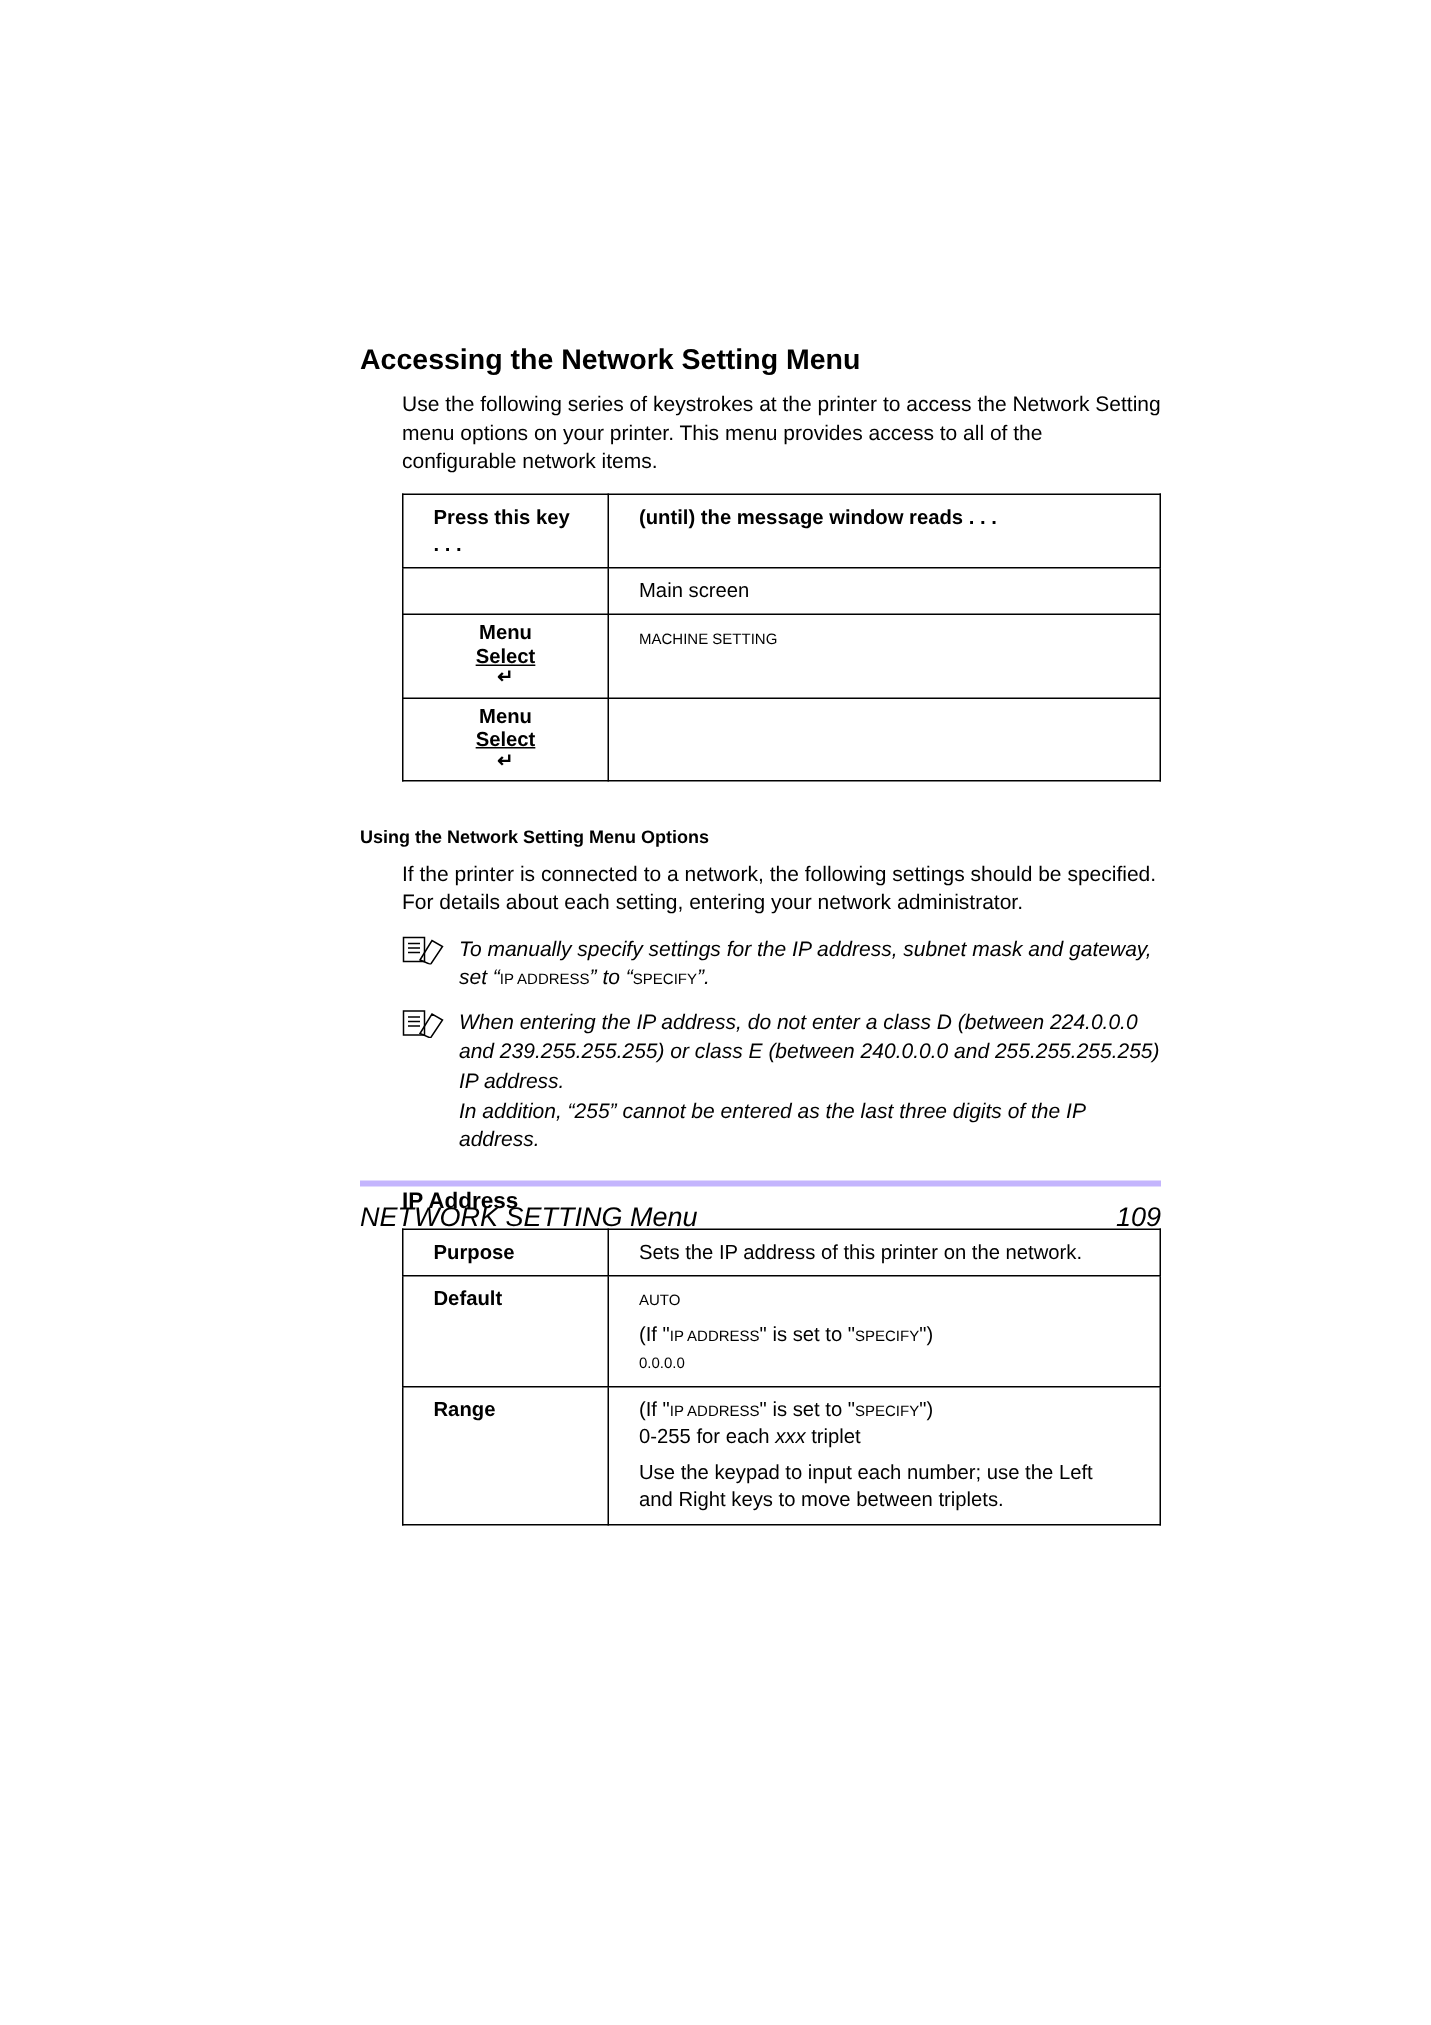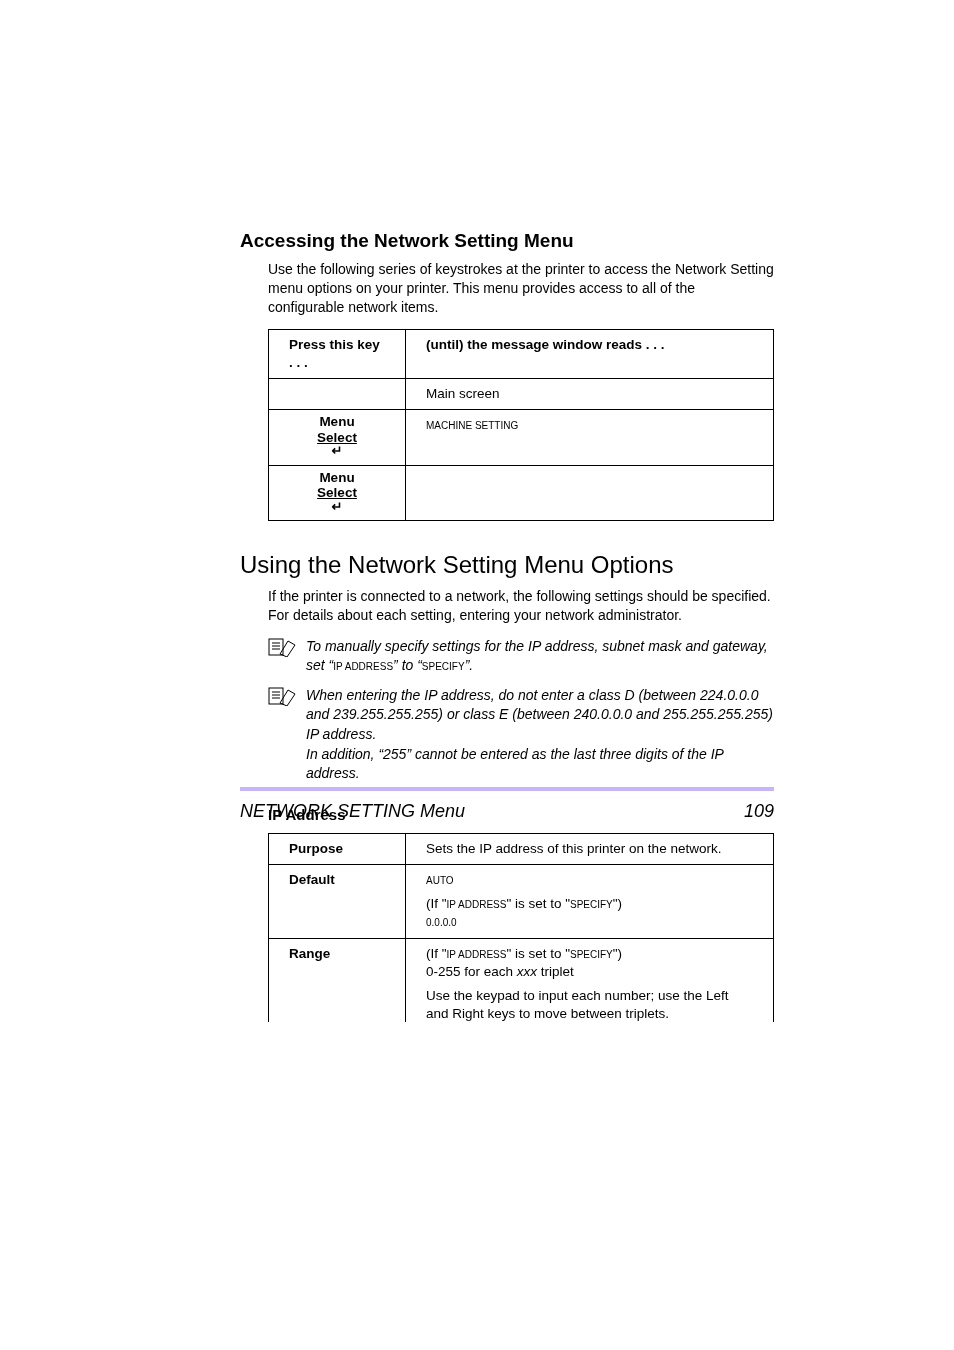--- a/index.html
+++ b/index.html
@@ -16,22 +16,22 @@
     position: relative;
     box-sizing: border-box;
     padding: 230px 180px 0 240px;
   }
   h1 {
     font-size: 19px;
     font-weight: bold;
     margin: 0 0 8px 0;
   }
   h2 {
-    font-size: 24px;
-    font-weight: normal;
+    font-size: 12px;
+    font-weight: bold;
     margin: 30px 0 8px 0;
   }
   h3 {
     font-size: 15px;
     font-weight: bold;
     margin: 22px 0 10px 28px;
   }
   .body-text {
     margin: 0 0 12px 28px;
     line-height: 1.35;

